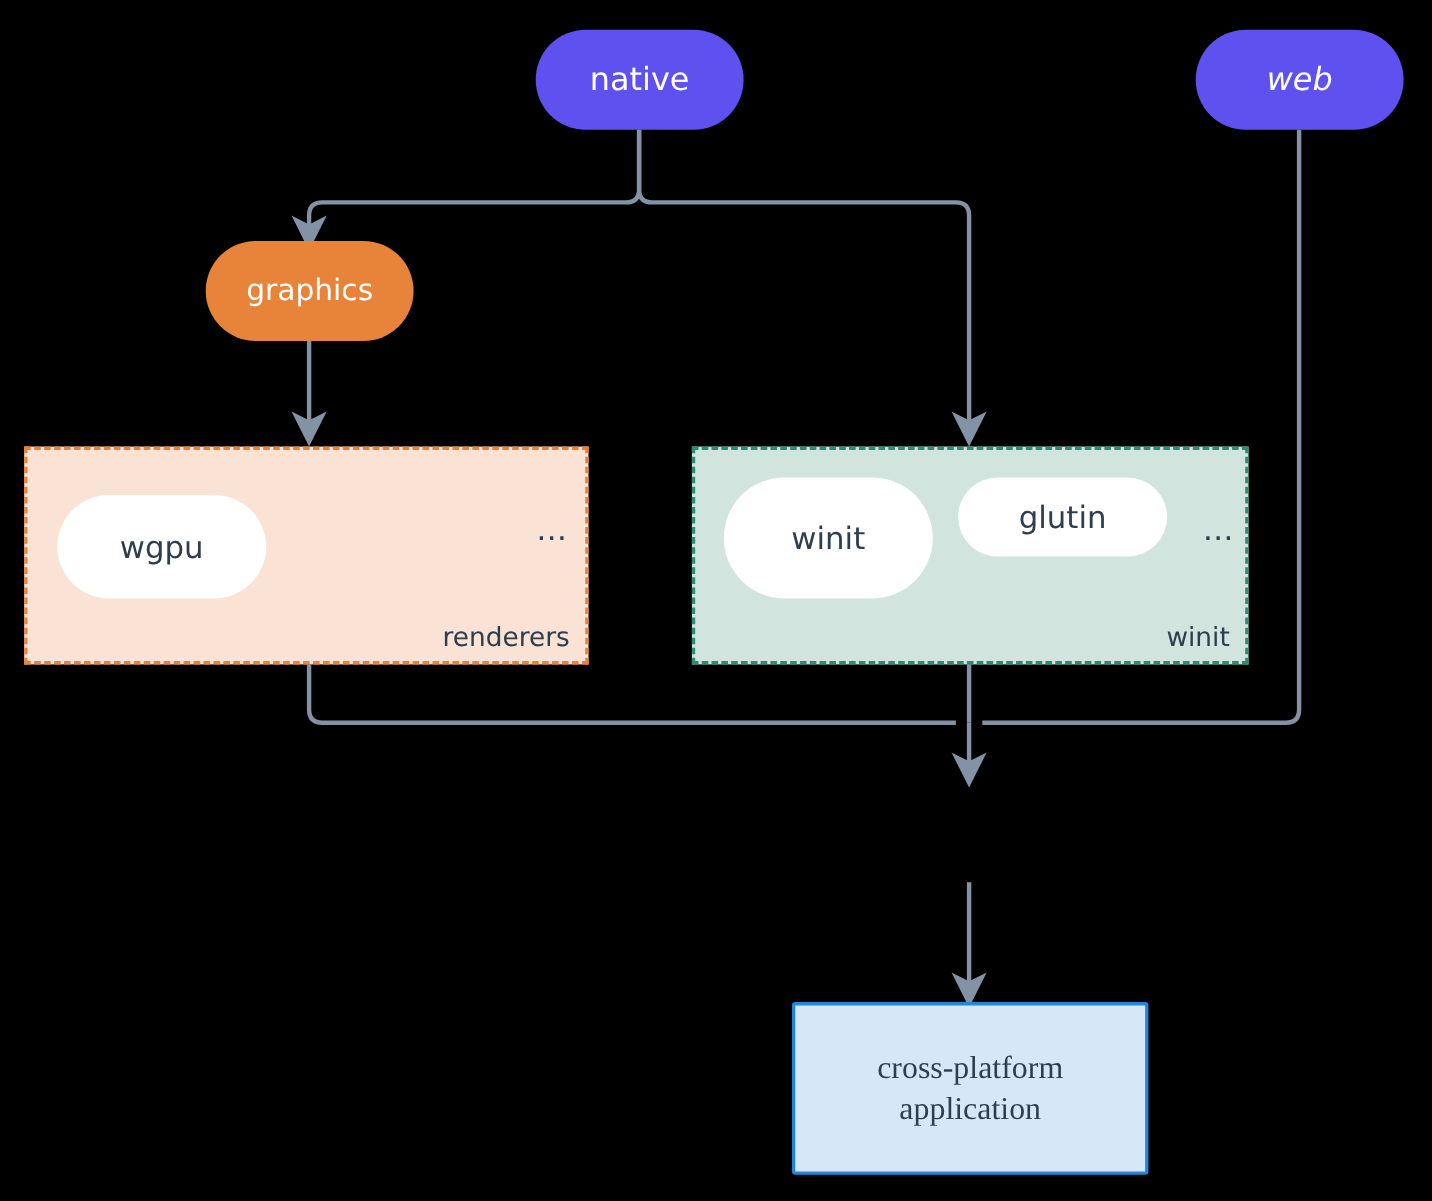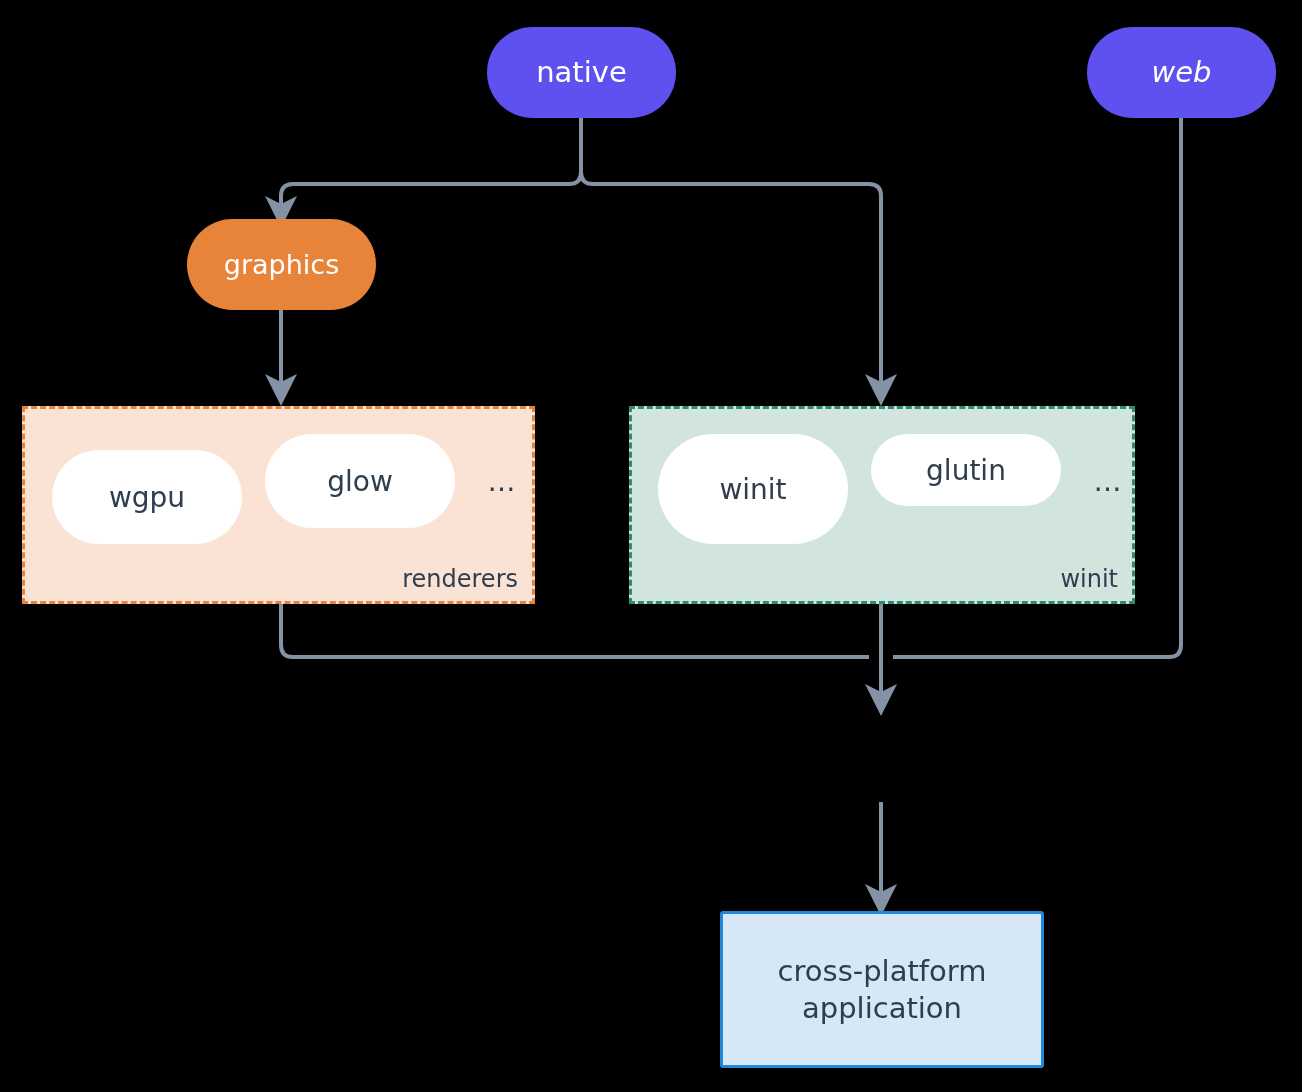--- a/index.html
+++ b/index.html
@@ -152,23 +152,20 @@
   <div class="node pill-graphics" style="left:187px; top:219px; width:189px; height:91px;">
     <span>graphics</span>
   </div>
 
   <div class="group group-renderers" style="left:22px; top:406px; width:513px; height:198px;">
 
     <div class="leaf-pill" style="left:27px; top:25px; width:190px; height:94px;margin-top:16px;">
       <span>wgpu</span>
     </div>
 
-    <div class="leaf-pill" style="left:240px; top:25px; width:190px; height:94px;">
-      <span>glow</span>
-    </div>
 
     <div class="ellipsis" style="left:452px; top:25px; width:50px; height:94px;">
       <span>…</span>
     </div>
 
     <span class="group-label">renderers</span>
   </div>
 
   <div class="group group-shells" style="left:629px; top:406px; width:506px; height:198px;">
 
@@ -181,18 +178,18 @@
     </div>
 
     <div class="ellipsis" style="left:451px; top:25px; width:50px; height:94px;">
       <span>…</span>
     </div>
 
     <span class="group-label">winit</span>
   </div>
 
 
-  <div class="node box-app" style="left:720px; top:911px; width:324px; height:157px; flex-direction:column;">
+  <div class="node box-app" style="left:720px; top:911px; width:324px; height:157px; flex-direction:column;font-family:Liberation Serif, serif;">
     <span class="box-app-line">cross-platform</span>
     <span class="box-app-line">application</span>
   </div>
 
 </div>
 
 </body></html>

